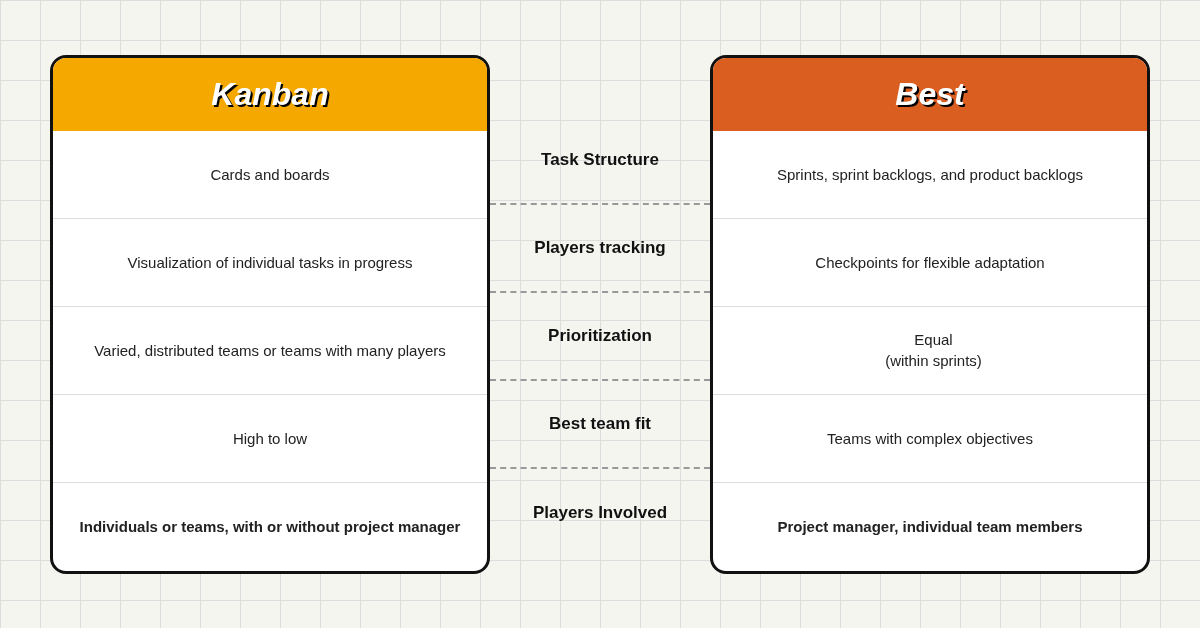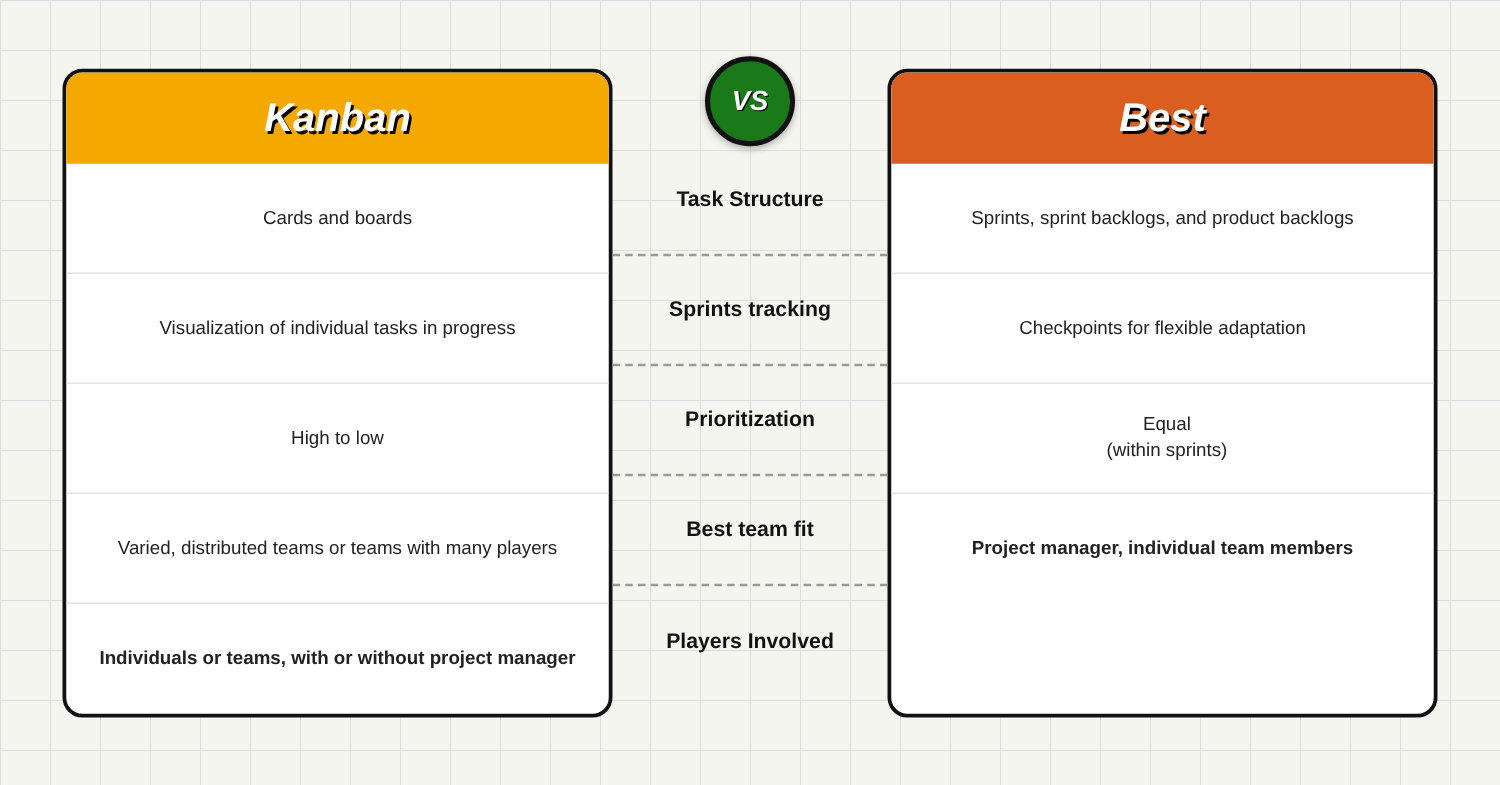--- a/index.html
+++ b/index.html
@@ -127,42 +127,42 @@
 
 <div class="container">
 
   <div class="card card-kanban">
     <div class="card-header card-header-kanban">
       <h1>Kanban</h1>
     </div>
     <div class="card-rows">
       <div class="card-row">Cards and boards</div>
       <div class="card-row">Visualization of individual tasks in progress</div>
+      <div class="card-row">Varied, distributed teams or teams with many players</div>
       <div class="card-row">High to low</div>
-      <div class="card-row">Varied, distributed teams or teams with many players</div>
       <div class="card-row">Individuals or teams, with or without project manager</div>
     </div>
   </div>
 
   <div class="middle-column">
-    <div class="vs-circle">VS</div>
     <div class="middle-labels">
       <div class="middle-label">Task Structure</div>
-      <div class="middle-label">Sprints tracking</div>
+      <div class="middle-label">Players tracking</div>
       <div class="middle-label">Prioritization</div>
       <div class="middle-label">Best team fit</div>
       <div class="middle-label">Players Involved</div>
     </div>
   </div>
 
   <div class="card card-scrum">
     <div class="card-header card-header-scrum">
       <h1>Best</h1>
     </div>
     <div class="card-rows">
       <div class="card-row">Sprints, sprint backlogs, and product backlogs</div>
       <div class="card-row">Checkpoints for flexible adaptation</div>
       <div class="card-row" style="white-space: pre-line; padding-left: 27px;">Equal
 (within sprints)</div>
+      <div class="card-row">Teams with complex objectives</div>
       <div class="card-row">Project manager, individual team members</div>
     </div>
   </div>
 </div>
 
 </body></html>

